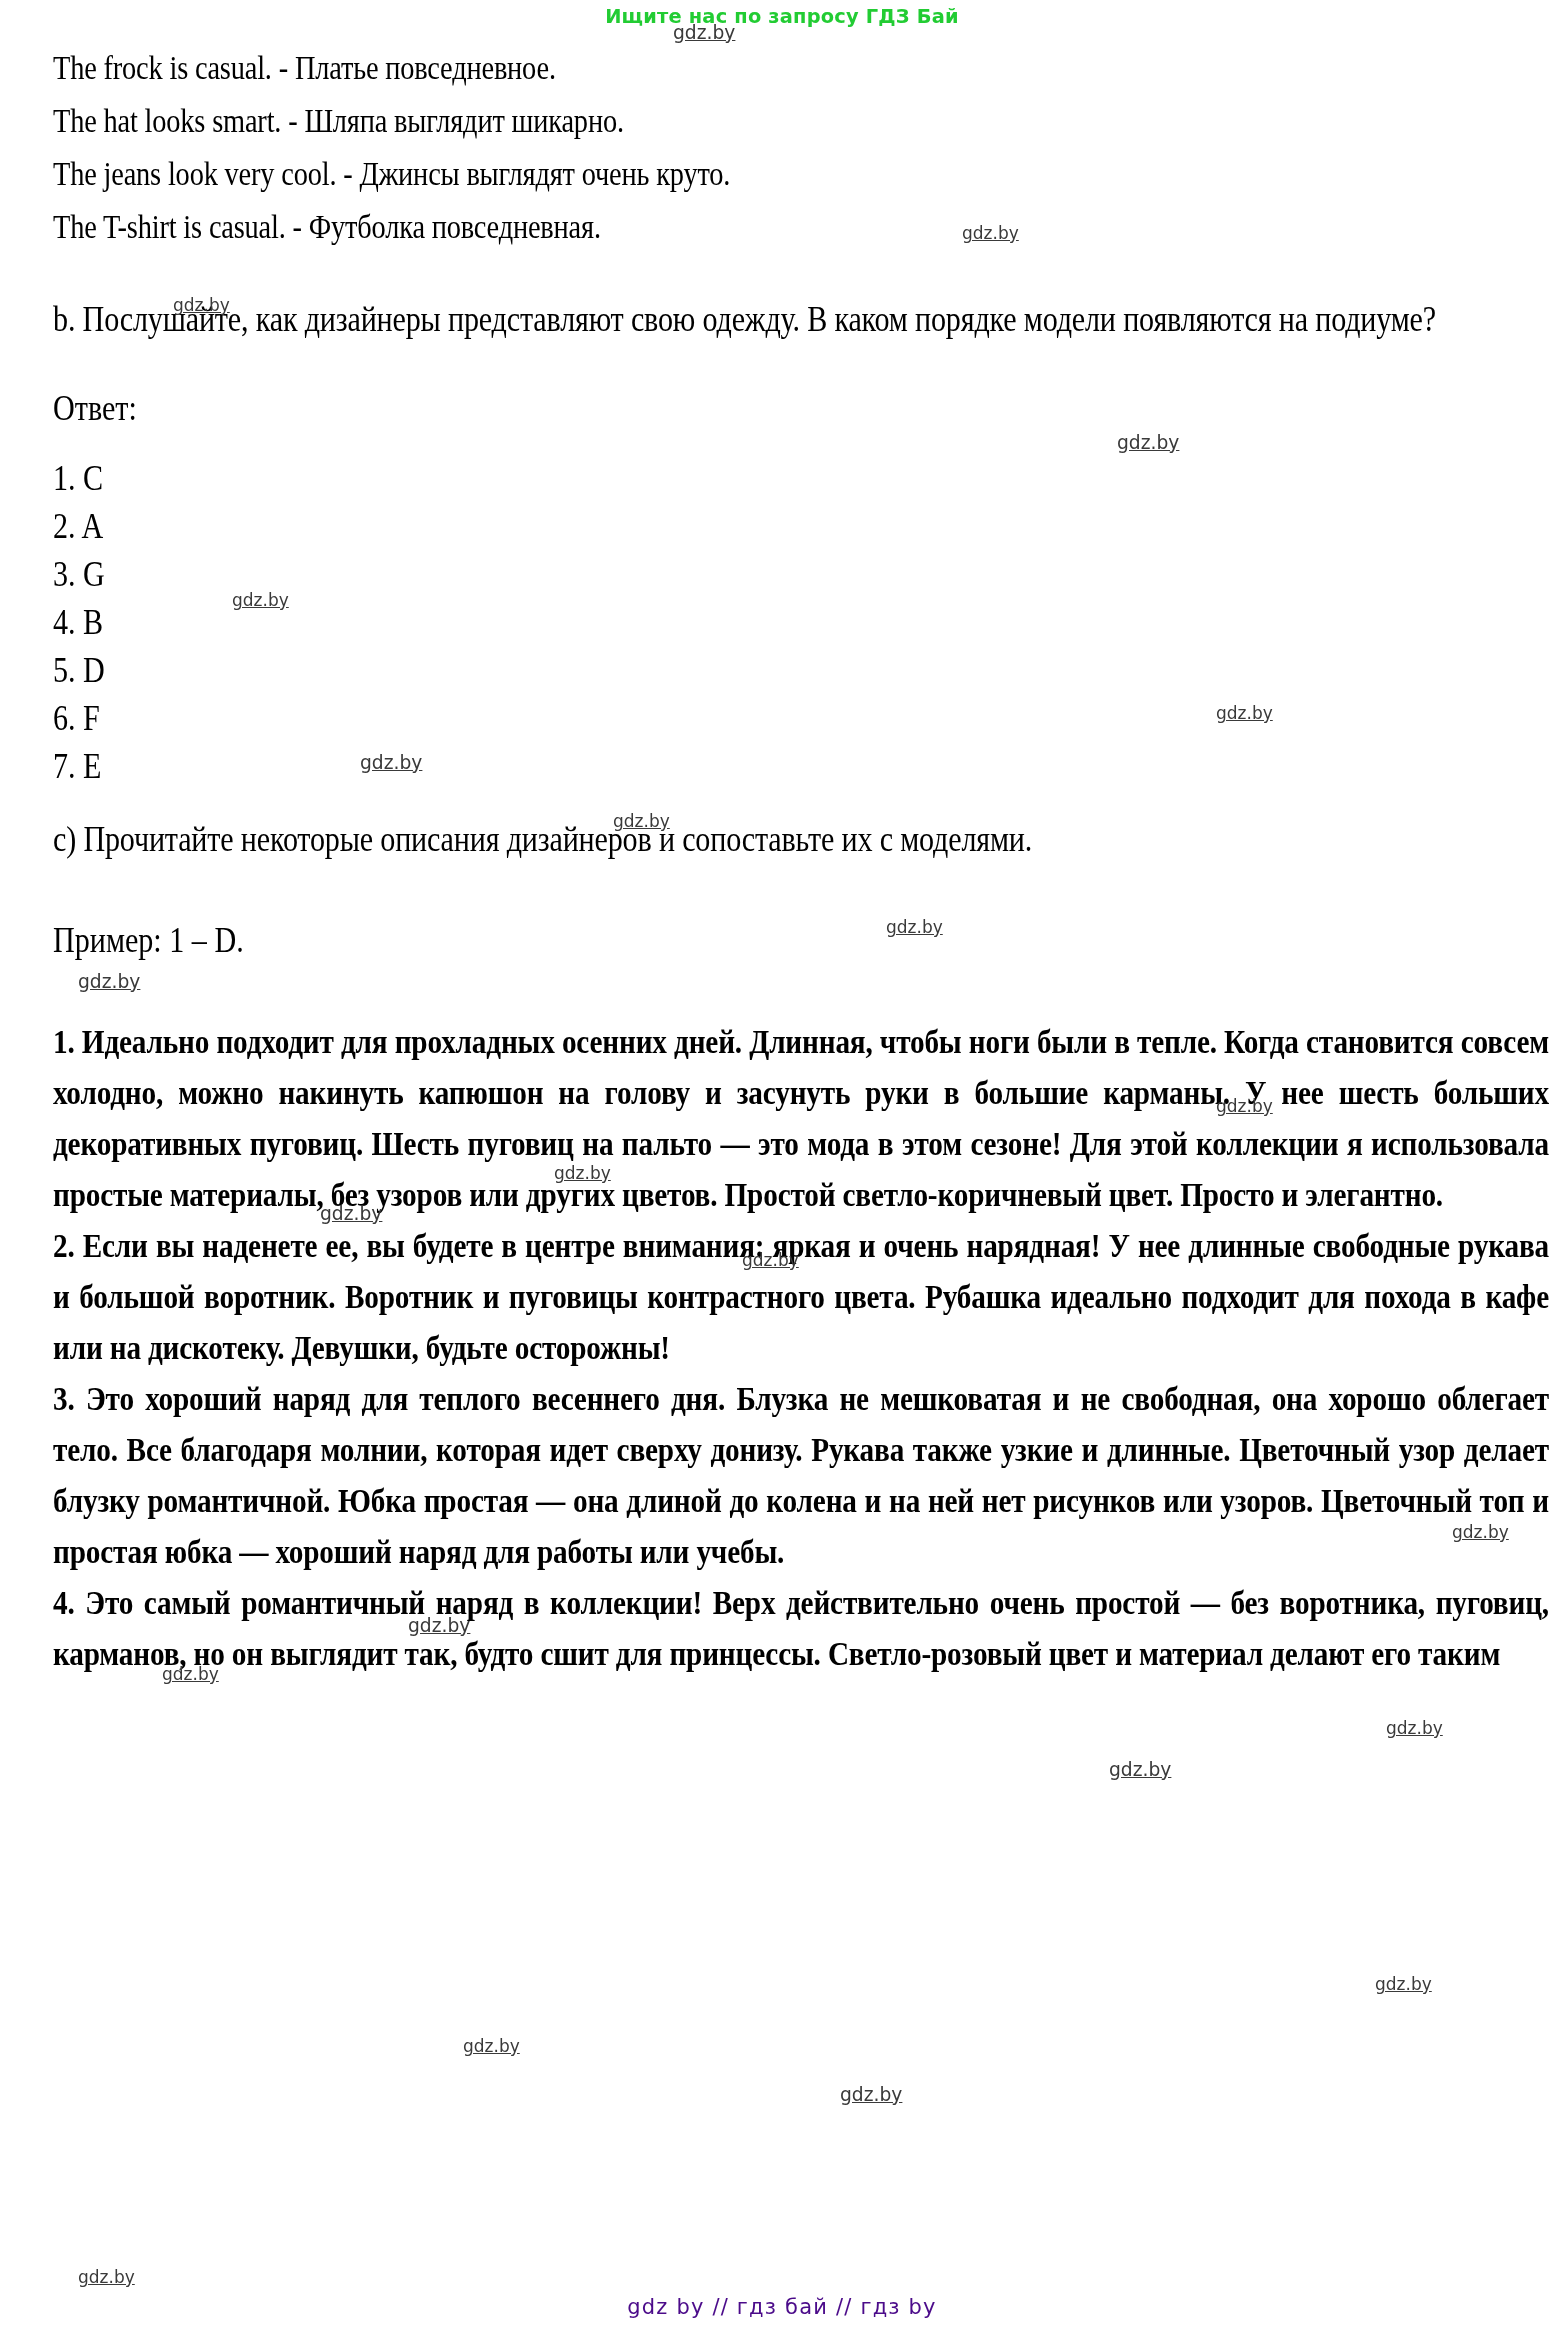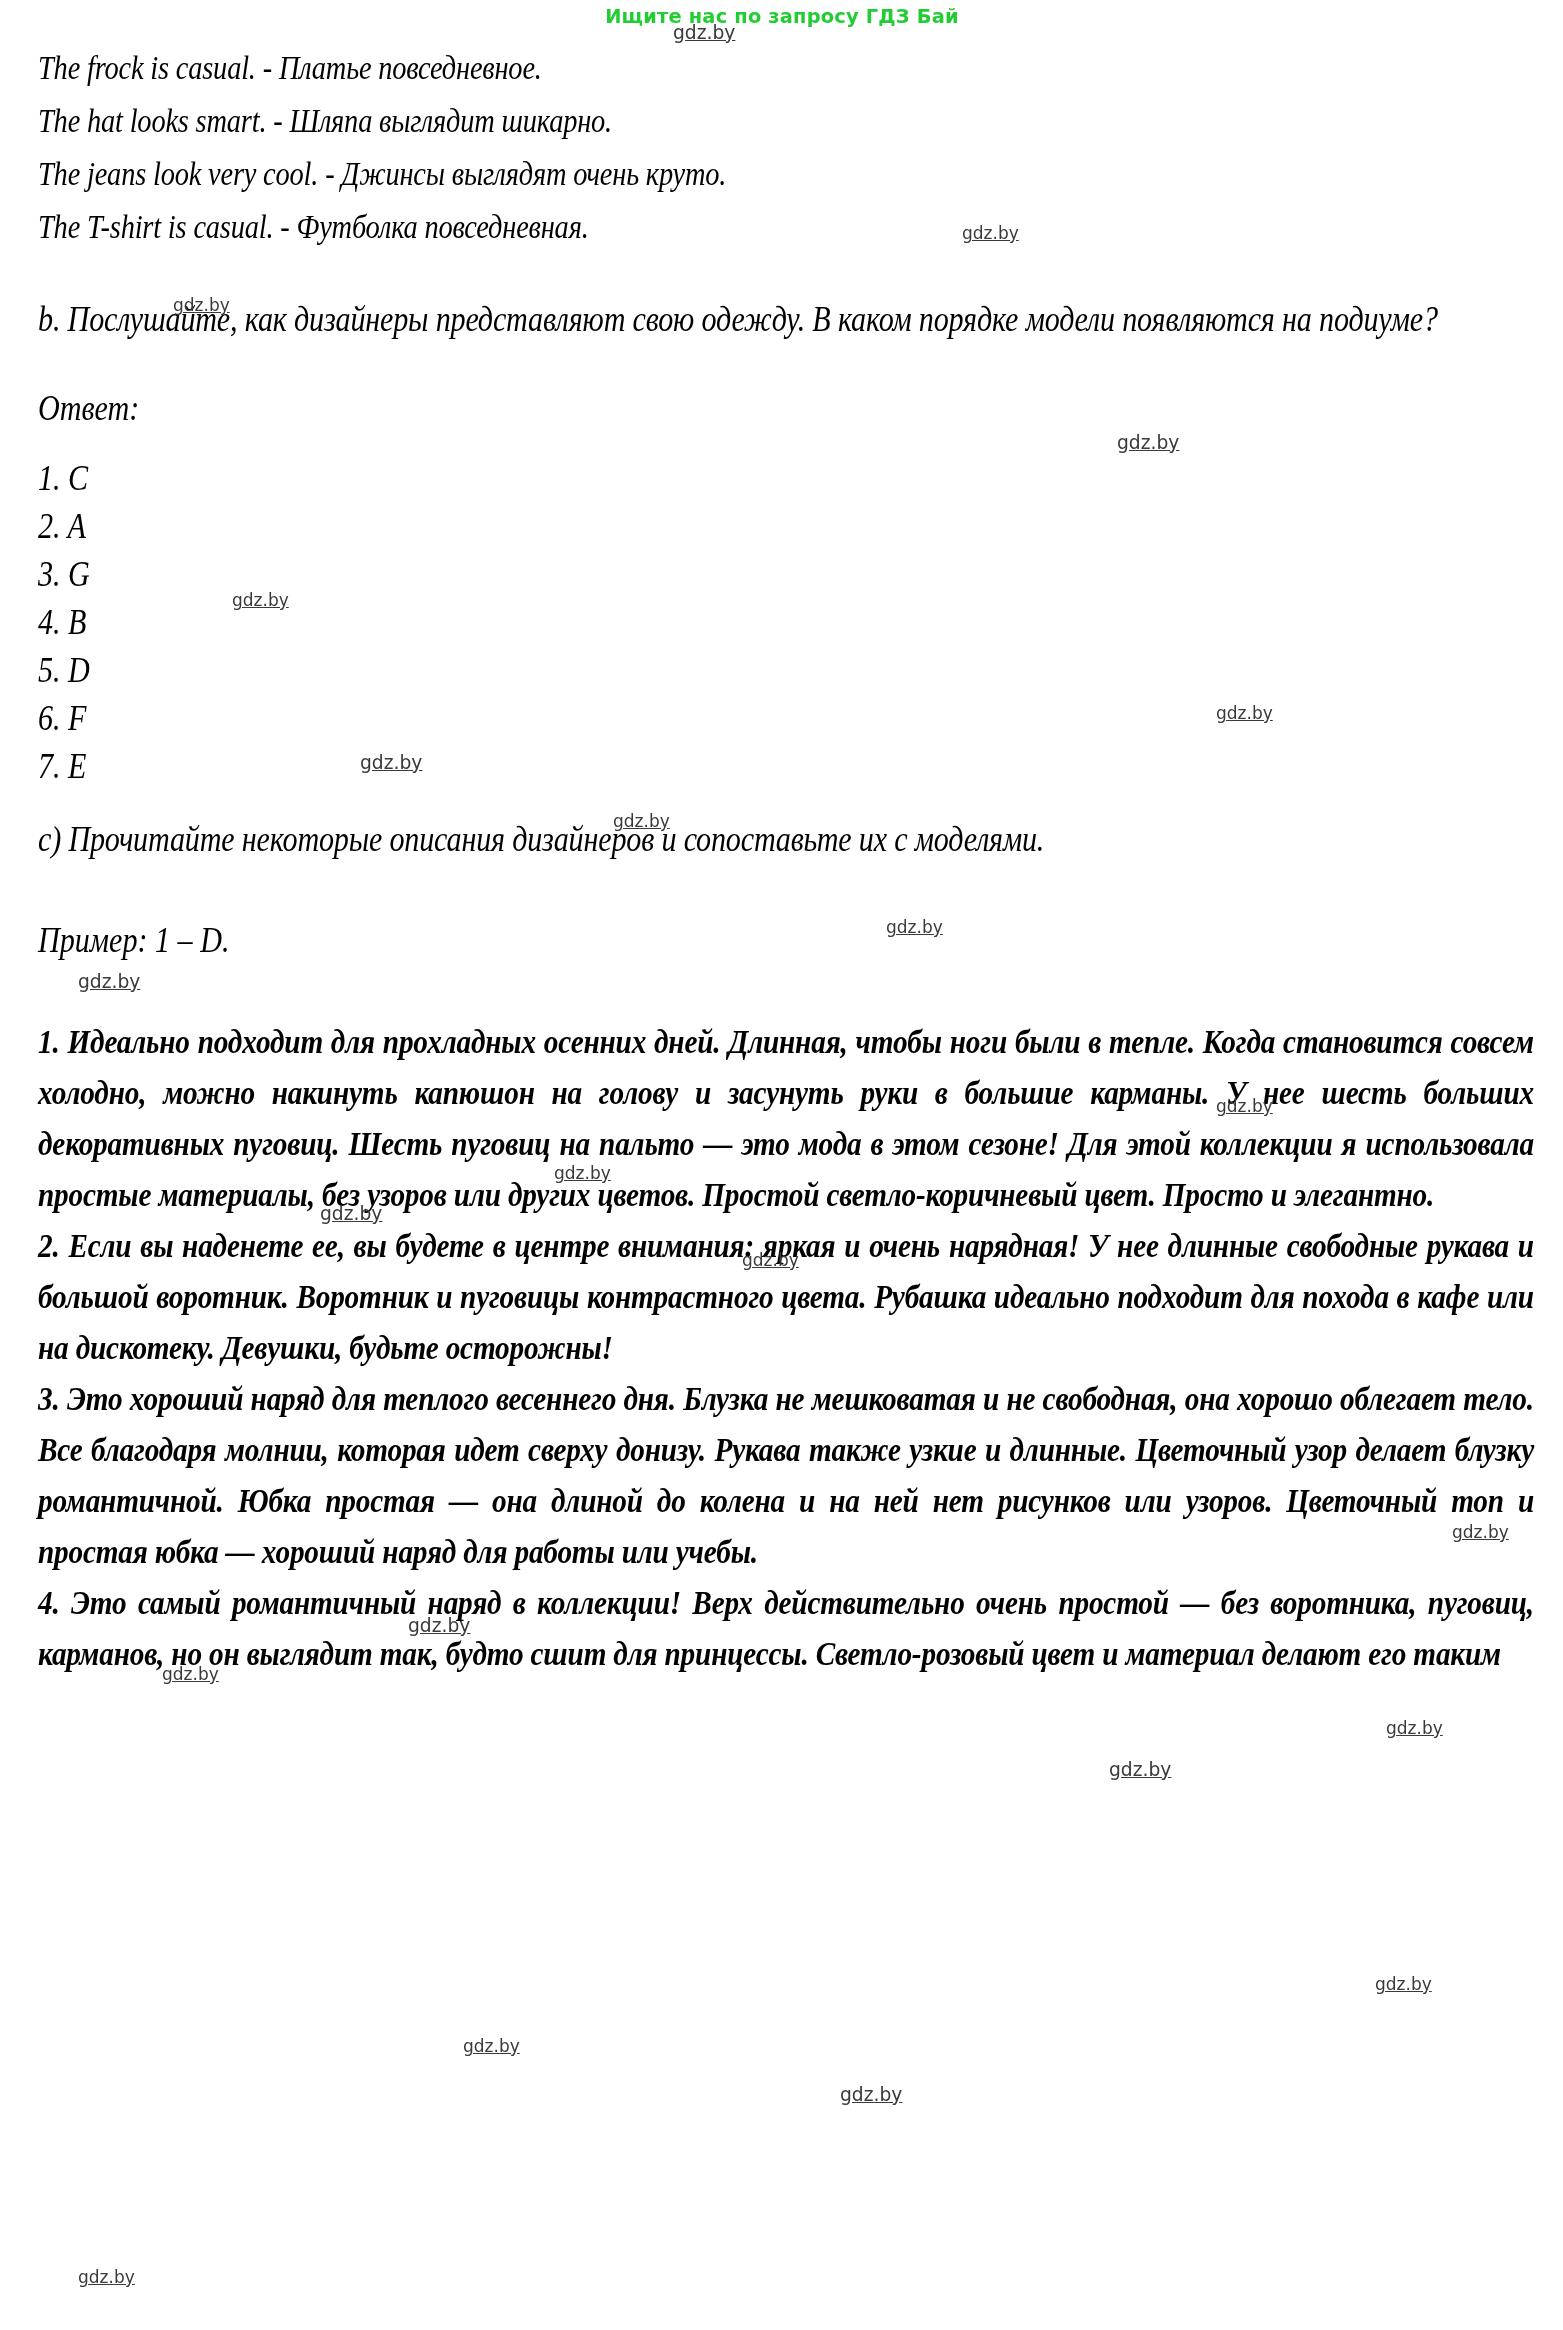--- a/index.html
+++ b/index.html
@@ -50,24 +50,23 @@
     color: #3a3a3a;
     white-space: nowrap;
     pointer-events: none;
     text-decoration: underline;
   }
   .wm.big { font-size: 18.7px; }
 
   
   .content {
     position: absolute;
-    left: 38px;
+    left: 53px;
     top: 42px;
     width: 1497px;
-    font-style: italic;
   }
 
   
   .cond {
     font-family: "Liberation Serif", "DejaVu Serif", serif;
     transform: scaleX(0.86);
     transform-origin: left top;
     width: 116.2%;
   }
 
@@ -227,15 +226,16 @@
       <div class="wm big" style="left: 408px; top: 1615px; color: rgb(58, 58, 58);">gdz.by</div>
       <div class="wm" style="left: 162px; top: 1664px; color: rgb(58, 58, 58);">gdz.by</div>
       <div class="wm" style="left: 1386px; top: 1718px; color: rgb(58, 58, 58);">gdz.by</div>
       <div class="wm big" style="left: 1109px; top: 1759px; color: rgb(58, 58, 58);">gdz.by</div>
       <div class="wm" style="left: 1375px; top: 1974px; color: rgb(58, 58, 58);">gdz.by</div>
       <div class="wm" style="left: 463px; top: 2036px; color: rgb(58, 58, 58);">gdz.by</div>
       <div class="wm big" style="left: 840px; top: 2084px; color: rgb(58, 58, 58);">gdz.by</div>
       <div class="wm" style="left: 78px; top: 2267px; color: rgb(58, 58, 58);">gdz.by</div>
     </div>
 
+  <div class="footer">gdz by  //  гдз бай  //  гдз by</div>
 
 </div>
 
 
 </body></html>

